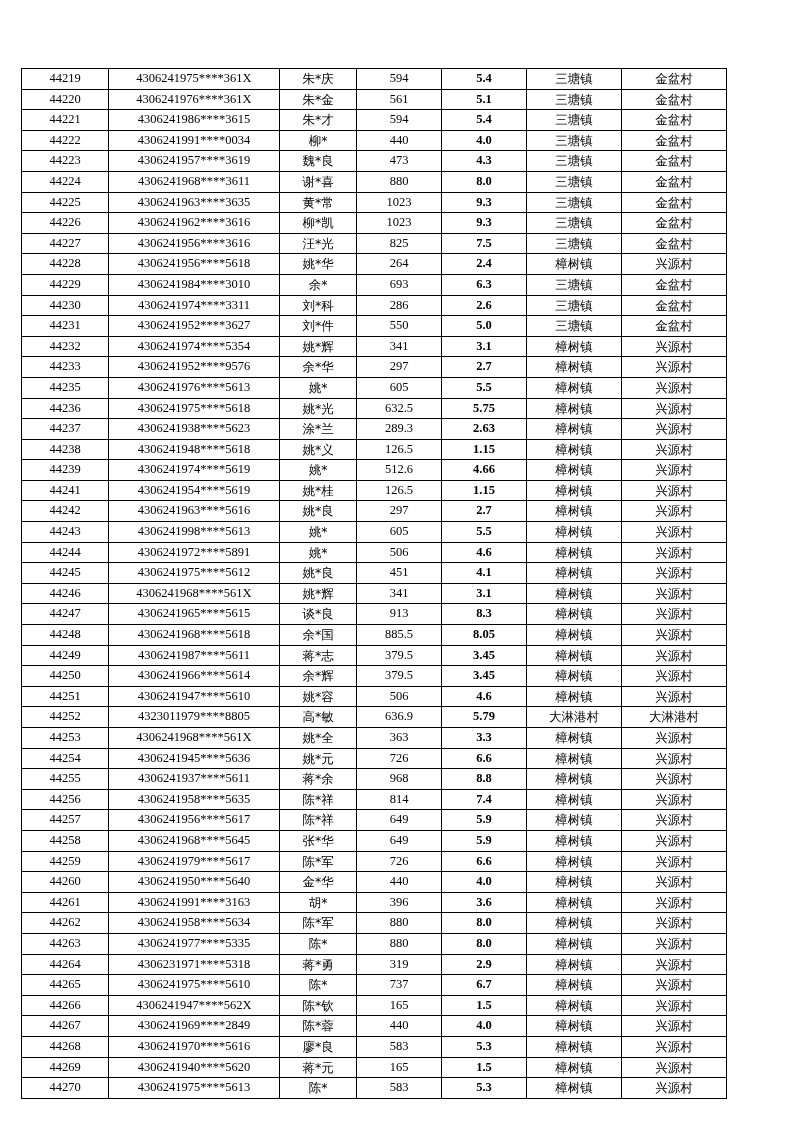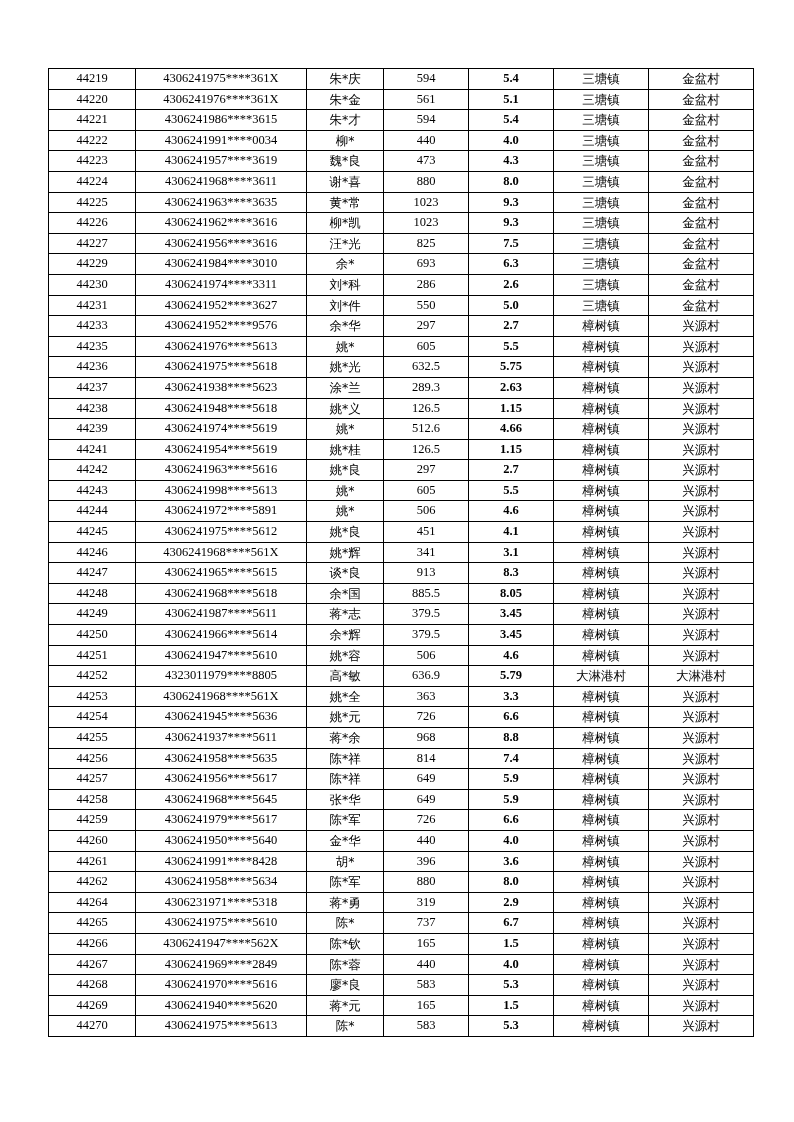--- a/index.html
+++ b/index.html
@@ -11,21 +11,21 @@
     width: 794px;
     height: 1122px;
     font-family: "Liberation Serif", "DejaVu Serif", serif;
     color: #000000;
   }
   .page {
     position: relative;
     width: 794px;
     height: 1122px;
     box-sizing: border-box;
-    padding: 68px 48px 0 48px;
+    padding: 68px 48px 0 21px;
   }
   table.data-table {
     border-collapse: collapse;
     width: 698px;
     table-layout: fixed;
   }
   table.data-table td {
     border: 1px solid #000000;
     height: 19.6px;
     line-height: 19.6px;
@@ -134,20 +134,29 @@
         <tr>
           <td class="c-seq num">44227</td>
           <td class="c-id num">4306241956****3616</td>
           <td class="c-name cjk">汪*光</td>
           <td class="c-amount num">825</td>
           <td class="c-rate num">7.5</td>
           <td class="c-town cjk">三塘镇</td>
           <td class="c-village cjk">金盆村</td>
         </tr>
         <tr>
+          <td class="c-seq num">44228</td>
+          <td class="c-id num">4306241956****5618</td>
+          <td class="c-name cjk">姚*华</td>
+          <td class="c-amount num">264</td>
+          <td class="c-rate num">2.4</td>
+          <td class="c-town cjk">樟树镇</td>
+          <td class="c-village cjk">兴源村</td>
+        </tr>
+        <tr>
           <td class="c-seq num">44229</td>
           <td class="c-id num">4306241984****3010</td>
           <td class="c-name cjk">余*</td>
           <td class="c-amount num">693</td>
           <td class="c-rate num">6.3</td>
           <td class="c-town cjk">三塘镇</td>
           <td class="c-village cjk">金盆村</td>
         </tr>
         <tr>
           <td class="c-seq num">44230</td>
@@ -159,20 +168,29 @@
           <td class="c-village cjk">金盆村</td>
         </tr>
         <tr>
           <td class="c-seq num">44231</td>
           <td class="c-id num">4306241952****3627</td>
           <td class="c-name cjk">刘*件</td>
           <td class="c-amount num">550</td>
           <td class="c-rate num">5.0</td>
           <td class="c-town cjk">三塘镇</td>
           <td class="c-village cjk">金盆村</td>
+        </tr>
+        <tr>
+          <td class="c-seq num">44232</td>
+          <td class="c-id num">4306241974****5354</td>
+          <td class="c-name cjk">姚*辉</td>
+          <td class="c-amount num">341</td>
+          <td class="c-rate num">3.1</td>
+          <td class="c-town cjk">樟树镇</td>
+          <td class="c-village cjk">兴源村</td>
         </tr>
         <tr>
           <td class="c-seq num">44233</td>
           <td class="c-id num">4306241952****9576</td>
           <td class="c-name cjk">余*华</td>
           <td class="c-amount num">297</td>
           <td class="c-rate num">2.7</td>
           <td class="c-town cjk">樟树镇</td>
           <td class="c-village cjk">兴源村</td>
         </tr>
@@ -396,37 +414,46 @@
           <td class="c-seq num">44260</td>
           <td class="c-id num">4306241950****5640</td>
           <td class="c-name cjk">金*华</td>
           <td class="c-amount num">440</td>
           <td class="c-rate num">4.0</td>
           <td class="c-town cjk">樟树镇</td>
           <td class="c-village cjk">兴源村</td>
         </tr>
         <tr>
           <td class="c-seq num">44261</td>
-          <td class="c-id num">4306241991****8428</td>
+          <td class="c-id num">4306241991****3163</td>
           <td class="c-name cjk">胡*</td>
           <td class="c-amount num">396</td>
           <td class="c-rate num">3.6</td>
           <td class="c-town cjk">樟树镇</td>
           <td class="c-village cjk">兴源村</td>
         </tr>
         <tr>
           <td class="c-seq num">44262</td>
           <td class="c-id num">4306241958****5634</td>
           <td class="c-name cjk">陈*军</td>
           <td class="c-amount num">880</td>
           <td class="c-rate num">8.0</td>
           <td class="c-town cjk">樟树镇</td>
           <td class="c-village cjk">兴源村</td>
         </tr>
         <tr>
+          <td class="c-seq num">44263</td>
+          <td class="c-id num">4306241977****5335</td>
+          <td class="c-name cjk">陈*</td>
+          <td class="c-amount num">880</td>
+          <td class="c-rate num">8.0</td>
+          <td class="c-town cjk">樟树镇</td>
+          <td class="c-village cjk">兴源村</td>
+        </tr>
+        <tr>
           <td class="c-seq num">44264</td>
           <td class="c-id num">4306231971****5318</td>
           <td class="c-name cjk">蒋*勇</td>
           <td class="c-amount num">319</td>
           <td class="c-rate num">2.9</td>
           <td class="c-town cjk">樟树镇</td>
           <td class="c-village cjk">兴源村</td>
         </tr>
         <tr>
           <td class="c-seq num">44265</td>

